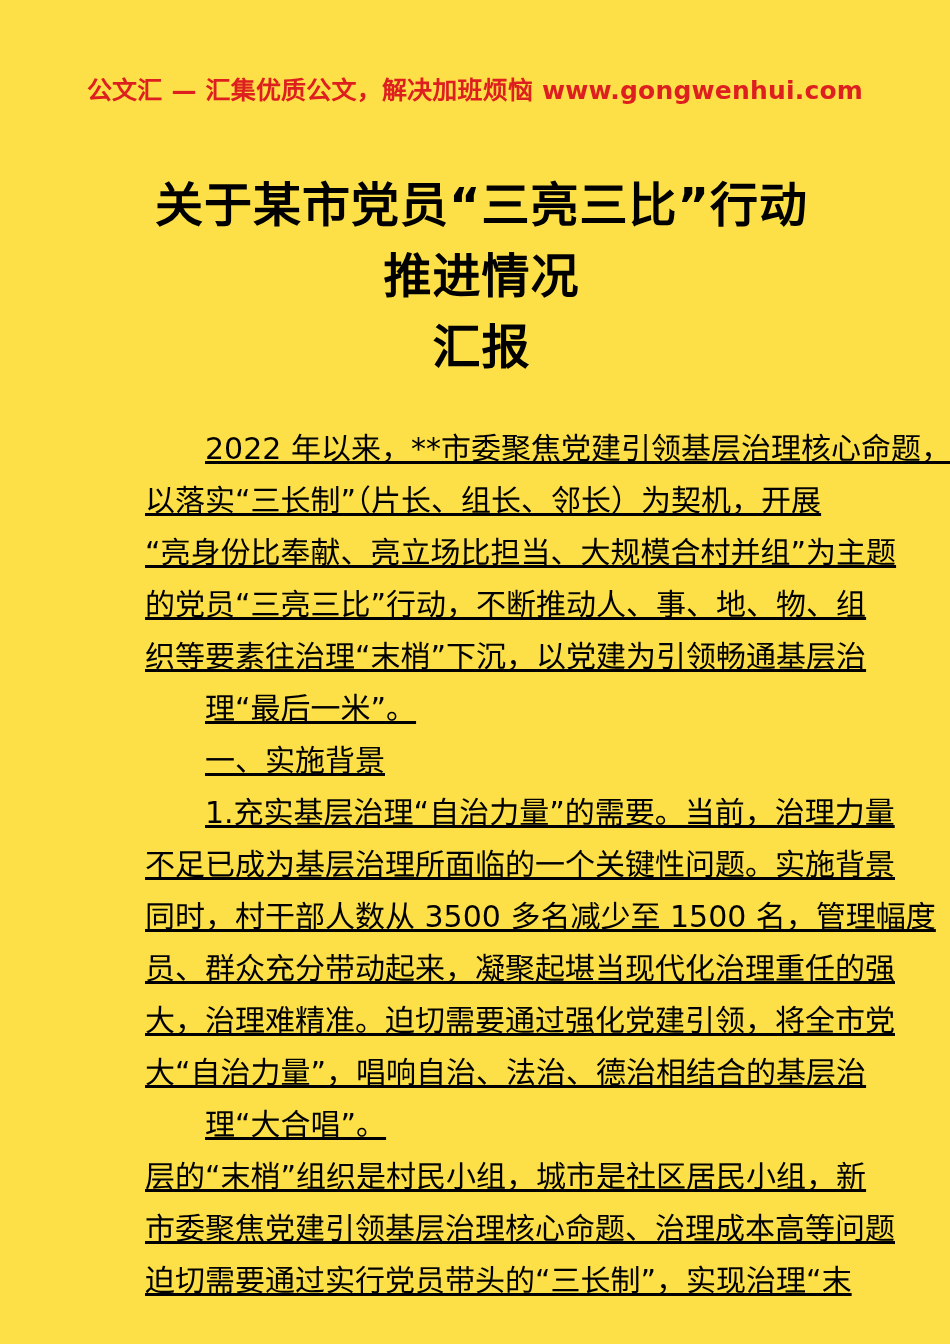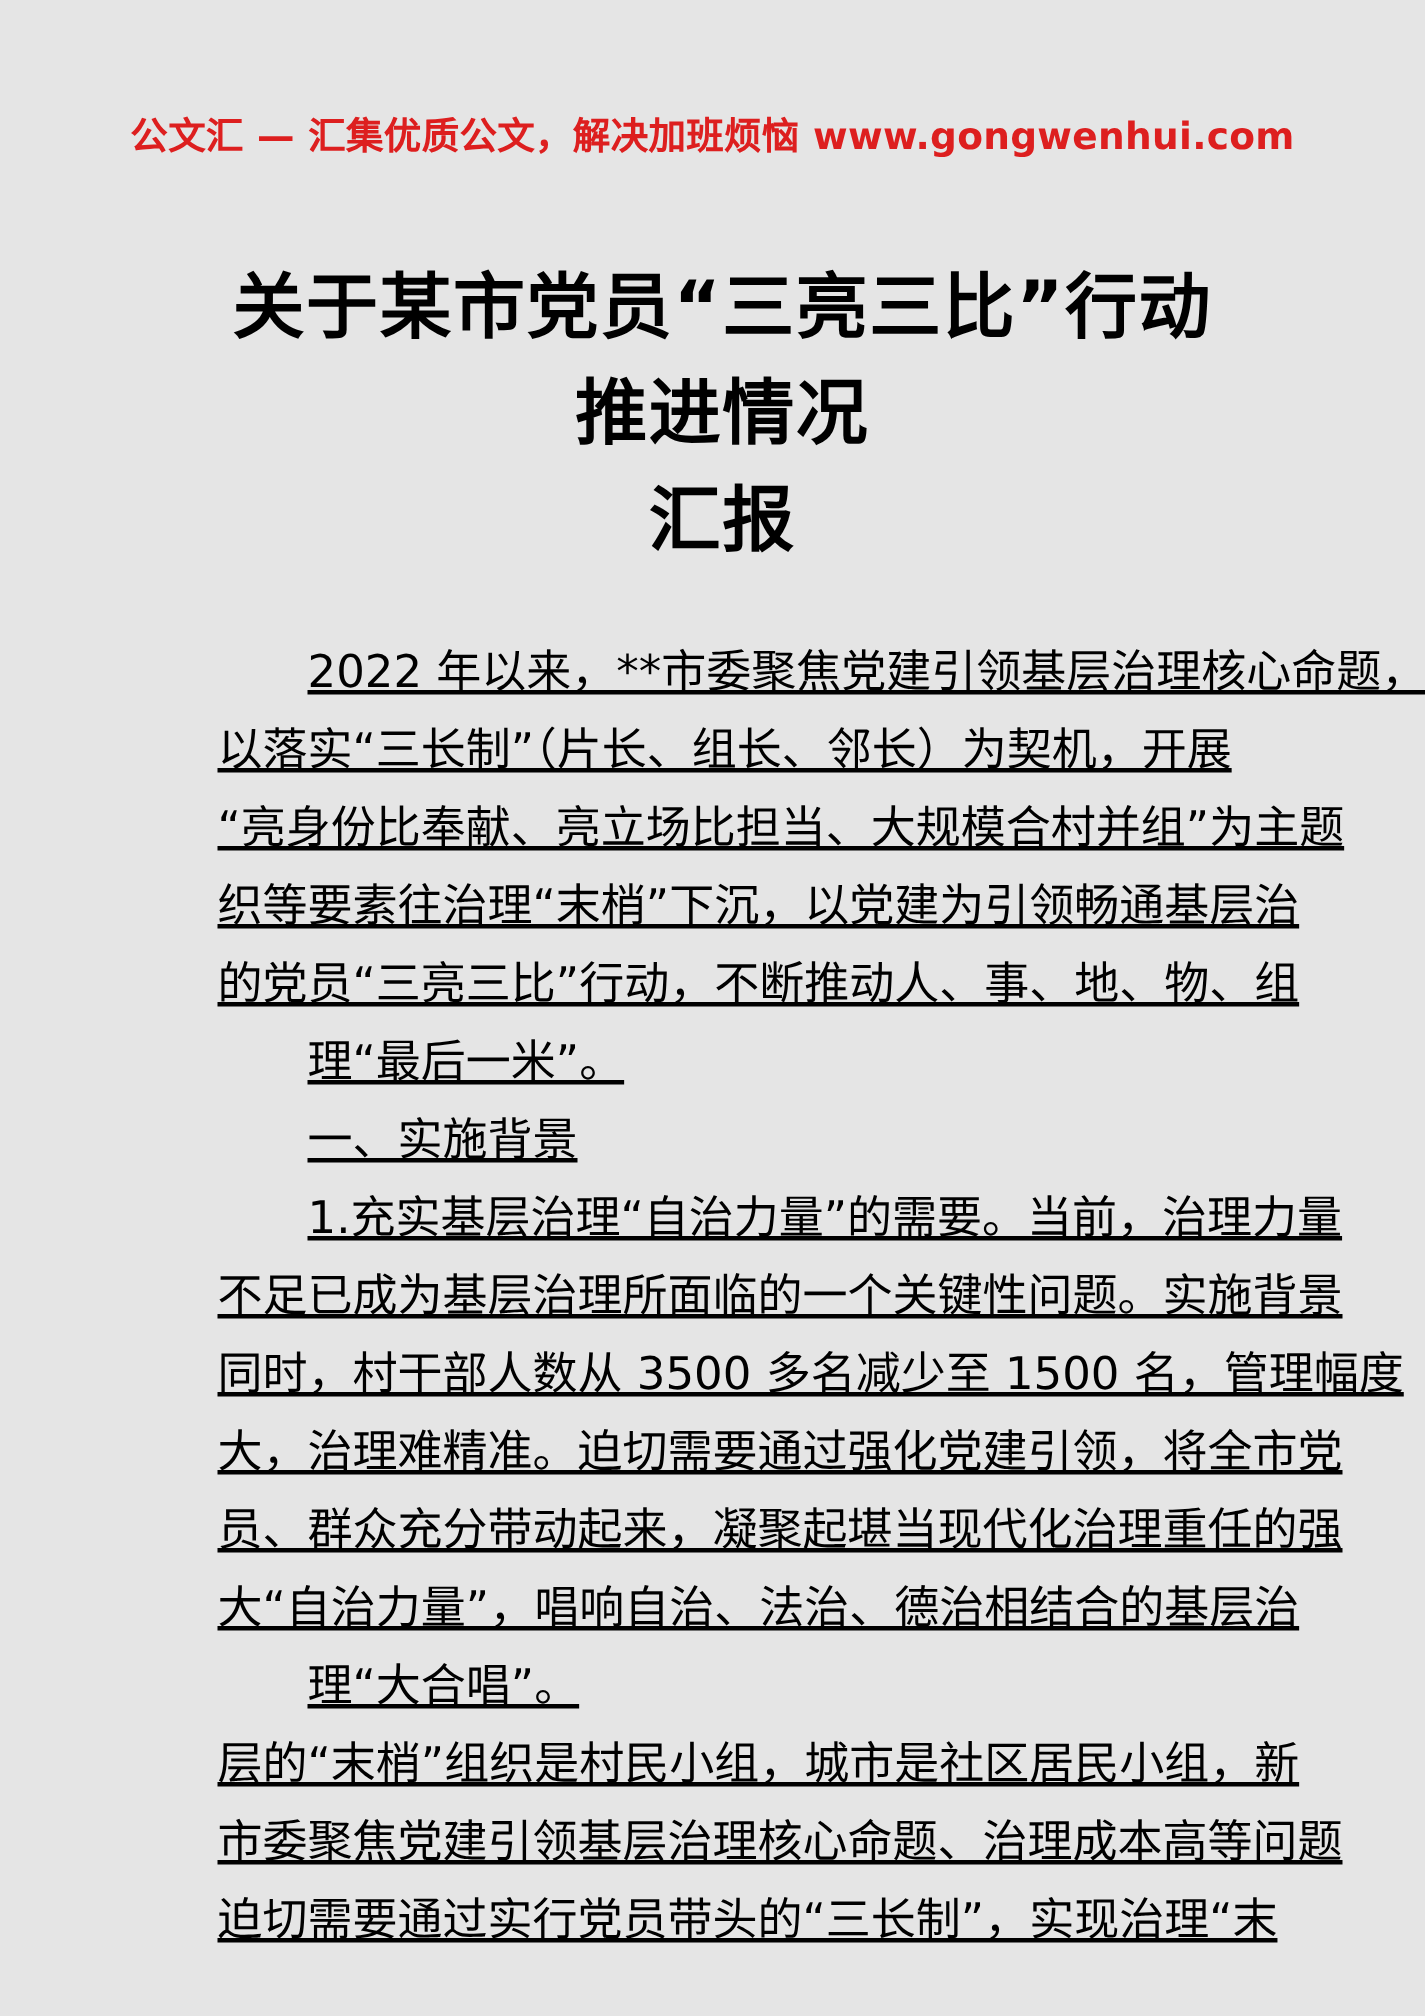--- a/index.html
+++ b/index.html
@@ -14,21 +14,21 @@
     position: relative;
     font-family: "DejaVu Sans", "Liberation Sans", sans-serif;
     color: #000000;
     overflow: hidden;
   }
 
   .page {
     position: relative;
     width: 950px;
     height: 1344px;
-    background: #e5e5e5;
+    background: #fde047;
     box-sizing: border-box;
   }
 
   
   .watermark-band {
     position: absolute;
     top: 78px;
     left: 0;
     width: 950px;
     text-align: center;
@@ -111,29 +111,29 @@
 
     <h1 class="doc-title">
       <span>关于某市党员“三亮三比”行动推进情况</span><br>
       <span>汇报</span>
     </h1>
 
     <div class="body-text">
         <div class="line"><span class="fill"><span class="indent-sp"></span>2022 年以来，**市委聚焦党建引领基层治理核心命题，</span></div>
         <div class="line"><span class="fill">以落实“三长制”（片长、组长、邻长）为契机，开展</span></div>
         <div class="line"><span class="fill">“亮身份比奉献、亮立场比担当、大规模合村并组”为主题</span></div>
+        <div class="line"><span class="fill">的党员“三亮三比”行动，不断推动人、事、地、物、组</span></div>
         <div class="line"><span class="fill">织等要素往治理“末梢”下沉，以党建为引领畅通基层治</span></div>
-        <div class="line"><span class="fill">的党员“三亮三比”行动，不断推动人、事、地、物、组</span></div>
         <div class="line loose"><span class="fill"><span class="indent-sp"></span>理“最后一米”。</span></div>
         <div class="line loose"><span class="fill"><span class="indent-sp"></span>一、实施背景</span></div>
         <div class="line"><span class="fill"><span class="indent-sp"></span>1.充实基层治理“自治力量”的需要。当前，治理力量</span></div>
         <div class="line"><span class="fill">不足已成为基层治理所面临的一个关键性问题。实施背景</span></div>
         <div class="line"><span class="fill">同时，村干部人数从 3500 多名减少至 1500 名，管理幅度</span></div>
+        <div class="line"><span class="fill">员、群众充分带动起来，凝聚起堪当现代化治理重任的强</span></div>
         <div class="line"><span class="fill">大，治理难精准。迫切需要通过强化党建引领，将全市党</span></div>
-        <div class="line"><span class="fill">员、群众充分带动起来，凝聚起堪当现代化治理重任的强</span></div>
         <div class="line"><span class="fill">大“自治力量”，唱响自治、法治、德治相结合的基层治</span></div>
         <div class="line loose"><span class="fill"><span class="indent-sp"></span>理“大合唱”。</span></div>
         <div class="line"><span class="fill">层的“末梢”组织是村民小组，城市是社区居民小组，新</span></div>
         <div class="line"><span class="fill">市委聚焦党建引领基层治理核心命题、治理成本高等问题</span></div>
         <div class="line"><span class="fill">迫切需要通过实行党员带头的“三长制”，实现治理“末</span></div>
       </div>
 
   </div>
 </div>
 

